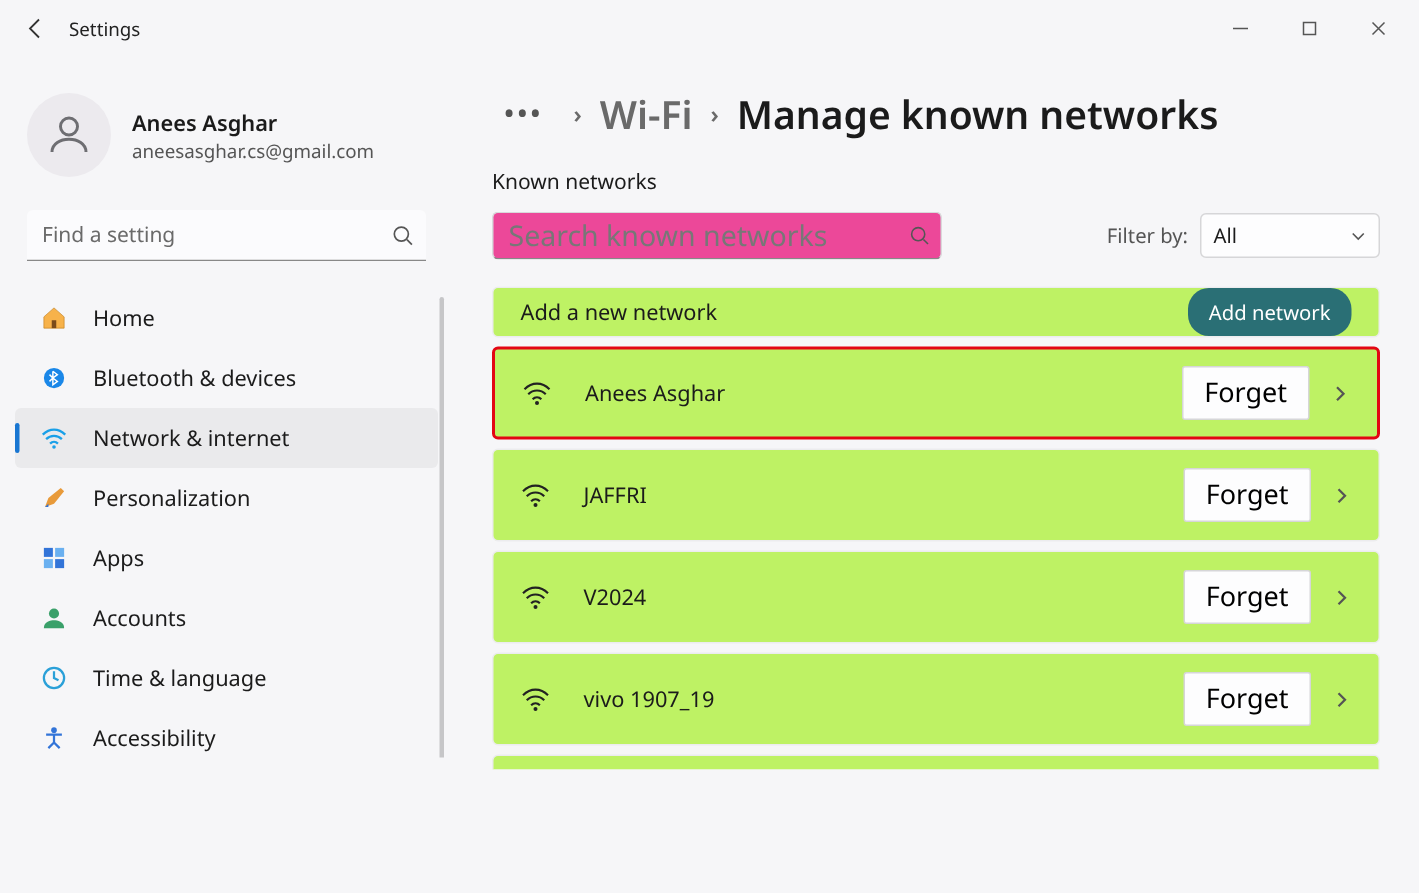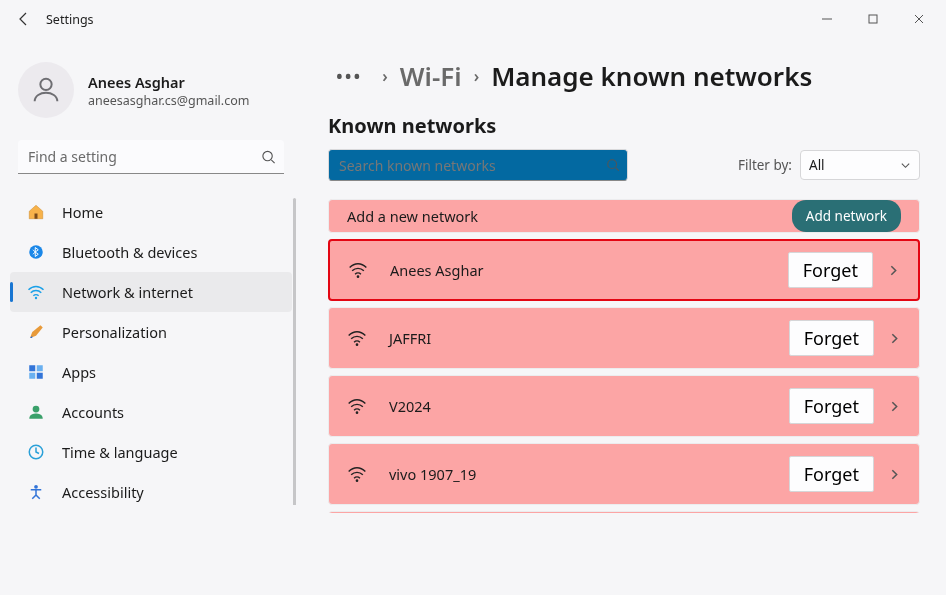--- a/index.html
+++ b/index.html
@@ -32,33 +32,33 @@
   .nav-item.active::before { content:""; position:absolute; left:0; top:10px; bottom:10px; width:3px; background:#1976d2; border-radius:2px; }
   .nav-icon { width:20px; height:20px; display:flex; align-items:center; justify-content:center; }
   .nav-scrollbar { position:absolute; right:2px; top:6px; width:3px; height:380px; background:#c6c6c8; border-radius:2px; }
 
   .main { flex:1; padding: 20px 26px 0 26px; overflow:hidden; display:flex; flex-direction:column; }
   .breadcrumb { display:flex; align-items:center; gap:12px; font-size:26px; font-weight:600; color:#1b1b1b; }
   .crumb-dim { color:#6a6a6a; font-weight:600; }
   .crumb-sep { color:#6a6a6a; font-size:16px; }
   .crumb-dots { color:#555; font-size:18px; letter-spacing:2px; padding:6px 8px; border-radius:4px; }
 
-  .section-label { font-size:20px; font-weight:700; margin-top:18px; }
+  .section-label { font-size:14px; font-weight:400; margin-top:18px; }
 
   .controls-row { display:flex; align-items:center; margin-top:10px; gap:18px; }
   .known-search { position:relative; flex:0 0 300px; }
-  .known-search input { width:100%; height:32px; border:1px solid #d9d9db; background:#0369a1; border-radius:4px; padding:0 32px 0 10px; font-size:14px; outline:none; border-bottom:1.5px solid #888; }
+  .known-search input { width:100%; height:32px; border:1px solid #d9d9db; background:#ec4899; border-radius:4px; padding:0 32px 0 10px; font-size:19px; outline:none; border-bottom:1.5px solid #888; }
   .known-search input::placeholder { color:#777; }
   .controls-right { margin-left:auto; display:flex; flex-direction:column; gap:6px; }
   .control-pair { display:flex; align-items:center; gap:8px; justify-content:flex-end; }
   .control-label { font-size:13.5px; color:#555; }
   .dropdown { width:120px; height:30px; border:1px solid #d6d6d8; background:#fdfdfe; border-radius:4px; display:flex; align-items:center; padding:0 8px; font-size:13.5px; justify-content:space-between; cursor:pointer; }
 
   .cards { margin-top:18px; display:flex; flex-direction:column; gap:6px; overflow:hidden; }
-  .card { background:#fca5a5; border:1px solid #ececee; border-radius:4px; height:62px; display:flex; align-items:center; padding:0 18px; }
+  .card { background:#bef264; border:1px solid #ececee; border-radius:4px; height:62px; display:flex; align-items:center; padding:0 18px; }
   .add-card .add-label { font-size:14.5px; }
   .add-btn { margin-left:auto; background:#2a6f75; color:#fff; border:none; padding:7px 14px; border-radius:14px; font-size:13.5px; cursor:pointer; }
 
   .net-card .wifi-ic { color:#222; margin-right:22px; }
   .net-name { font-size:14.5px; }
   .forget-btn { margin-left:auto; border:1px solid #d6d6d8; background:#fdfdfe; border-radius:2px; padding:5px 14px; font-size:18px; cursor:pointer; }
   .chev { margin-left:14px; color:#555; cursor:pointer; }
 
   .net-card.highlight { border:2px solid #e30613; }
 

